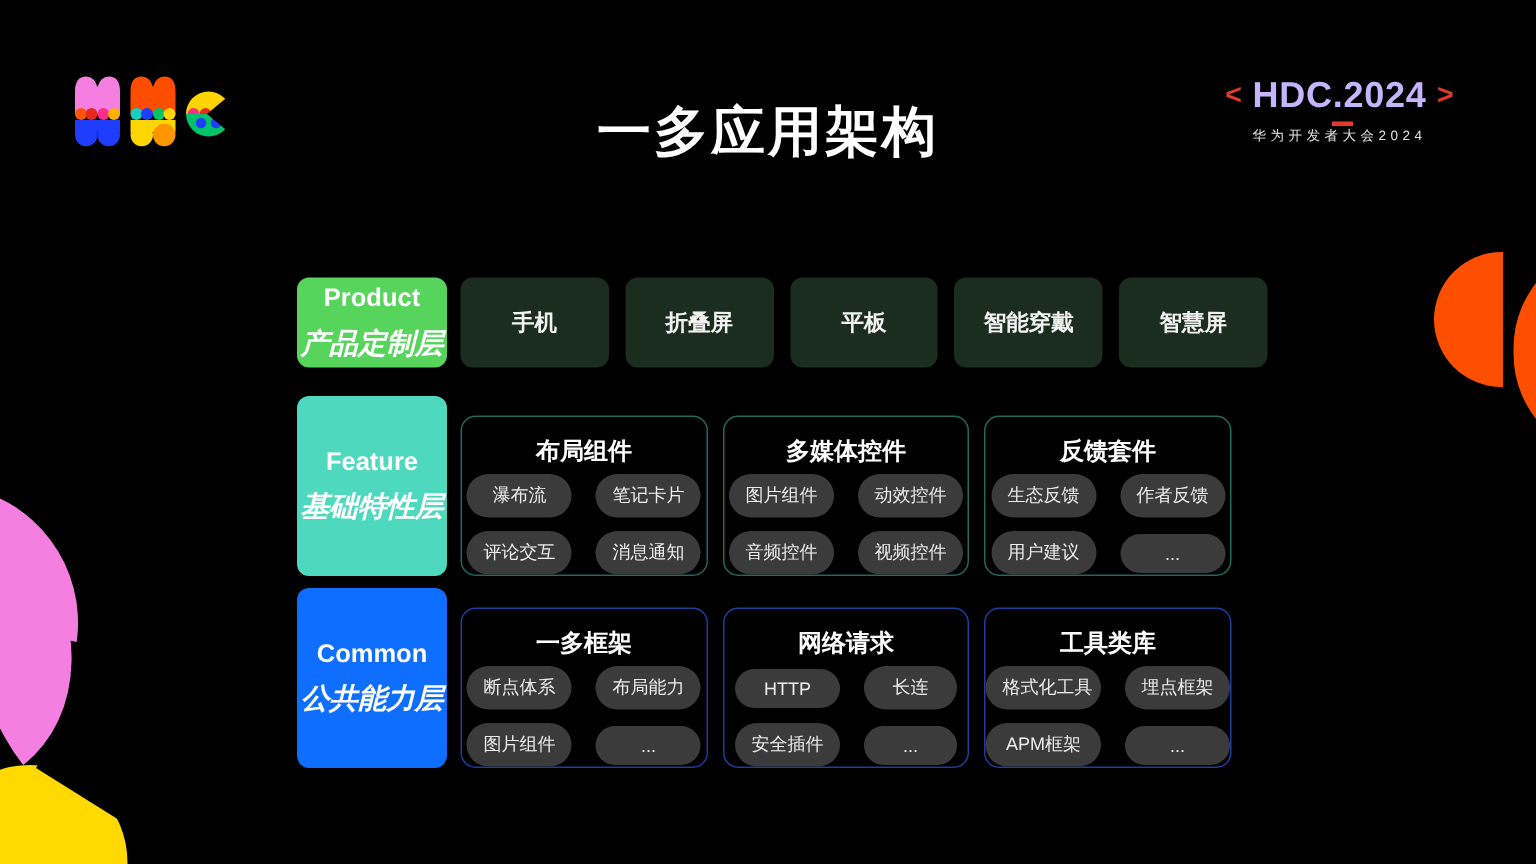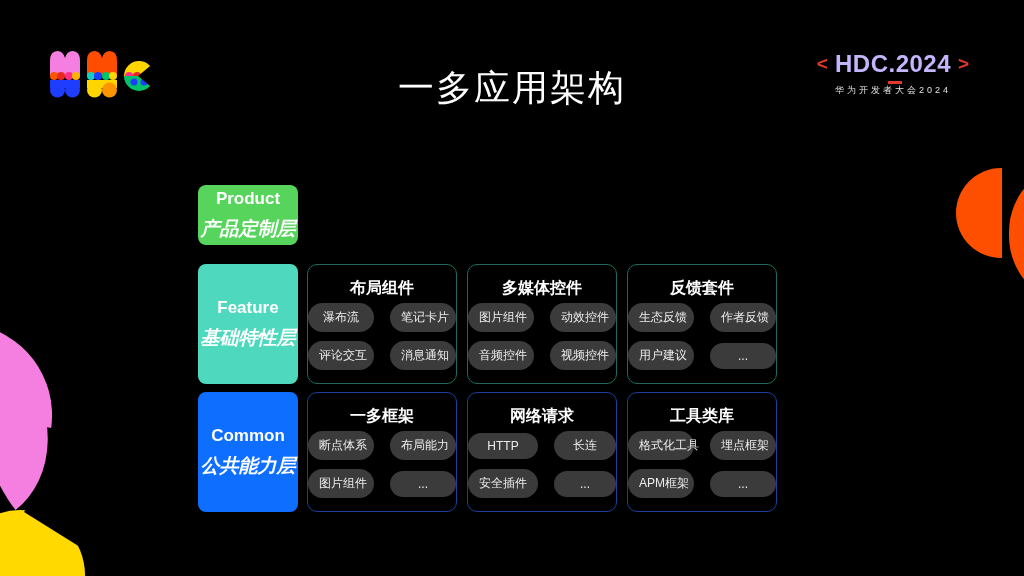--- a/index.html
+++ b/index.html
@@ -1,21 +1,21 @@
 <!DOCTYPE html>
 <html><head>
 <meta charset="utf-8">
 <style>
   html,body{margin:0;padding:0;background:#000;}
   .slide{position:relative;width:1024px;height:576px;background:#000;overflow:hidden;
          font-family:"Liberation Sans","DejaVu Sans",sans-serif;}
 
   
   .page-title{position:absolute;left:0;right:0;top:64px;margin:0;text-align:center;
-              color:#fff;font-size:36px;font-weight:400;letter-spacing:2px;}
+              color:#fff;font-size:36px;font-weight:700;letter-spacing:2px;}
   .logo{position:absolute;left:50px;top:48px;width:104px;height:56px;}
 
   .badge{position:absolute;right:56px;top:50px;width:150px;}
   .badge-top{position:relative;display:flex;align-items:center;justify-content:center;gap:7px;}
   .badge-text{color:#c4b5fd;font-size:24px;font-weight:700;letter-spacing:.5px;}
   .bracket{color:#e23a2a;font-size:19px;font-weight:700;}
   .c-underline{position:absolute;left:70px;top:31px;width:14px;height:2.5px;background:#e23a2a;}
   .badge-sub{margin-top:6px;text-align:center;color:#e3e3e3;font-size:9px;letter-spacing:3px;white-space:nowrap;}
 
   
@@ -29,21 +29,21 @@
   .layer-label .en{font-size:17px;font-weight:600;}
   .layer-label .zh{font-size:19px;font-weight:700;font-style:italic;}
   .label-product{background:#56d45c;}
   .label-feature{background:#4ed9bf;}
   .label-common{background:#0e6eff;}
 
   .devices{display:flex;gap:11px;width:538px;}
   .device{flex:1;background:#1b2d1e;border-radius:8px;display:flex;align-items:center;
           justify-content:center;color:#f2f2f2;font-size:15px;font-weight:700;}
 
-  .panels{display:flex;gap:10px;width:470px;}
+  .panels{display:flex;gap:10px;width:514px;align-items:flex-end;}
   .panel{flex:1;border-radius:10px;background:#000;display:flex;flex-direction:column;align-items:center;}
   .panel-teal{border:1px solid #20695b;}
   .panel-blue{border:1px solid #1c3e9c;}
   .panel-title{margin-top:13px;color:#fff;font-size:16px;font-weight:700;}
   .pill-grid{display:grid;grid-template-columns:repeat(2,minmax(62px,auto));gap:9px 16px;
              margin-top:4px;justify-content:center;}
   .pill{background:#3b3b3c;border-radius:15px;padding:6px 11px;color:#ececec;font-size:12px;
         text-align:center;white-space:nowrap;align-self:center;}
 
   
@@ -119,20 +119,27 @@
       <span class="c-underline"></span>
     </div>
     <div class="badge-sub">华为开发者大会2024</div>
   </div>
 
   <div class="row row1">
     <div class="layer-label label-product">
       <span class="en">Product</span>
       <span class="zh">产品定制层</span>
     </div>
+    <div class="devices">
+      <div class="device">手机</div>
+      <div class="device">折叠屏</div>
+      <div class="device">平板</div>
+      <div class="device">智能穿戴</div>
+      <div class="device">智慧屏</div>
+    </div>
   </div>
 
   <div class="row row2">
     <div class="layer-label label-feature">
       <span class="en">Feature</span>
       <span class="zh">基础特性层</span>
     </div>
     <div class="panels">
       <div class="panel panel-teal">
         <div class="panel-title">布局组件</div>

